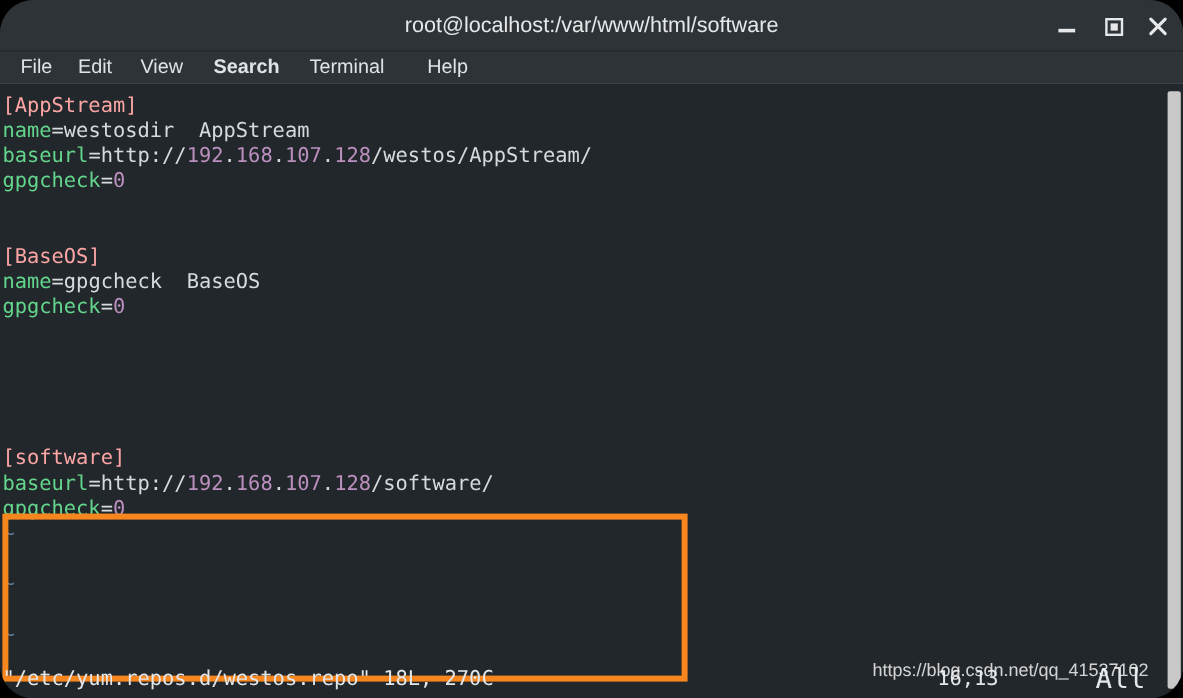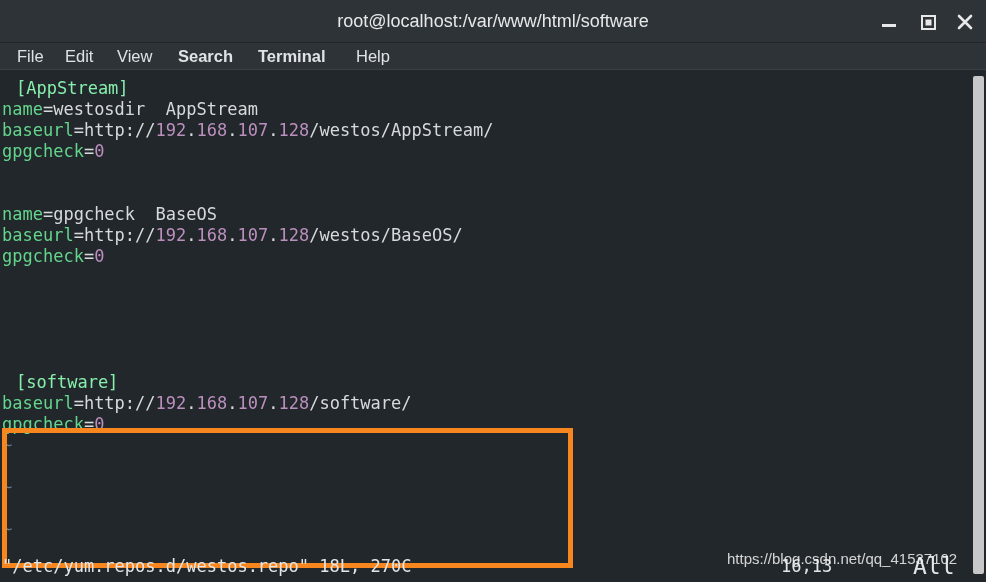--- a/index.html
+++ b/index.html
@@ -8,20 +8,21 @@
     background: #000000;
   }
   #app {
     position: relative;
     width: 986px;
     height: 582px;
     overflow: hidden;
     background: #2b2f33;
     font-family: "DejaVu Sans Mono", monospace;
     user-select: none;
+    border-radius: 28px;
   }
 
   
   #titlebar {
     position: absolute;
     left: 0; top: 0;
     width: 986px; height: 43px;
     background: #2e3337;
     border-bottom: 1px solid #22262a;
     box-sizing: border-box;
@@ -82,21 +83,21 @@
     width: 960px;
   }
   .line {
     height: 21px;
     line-height: 21px;
     font-size: 17px;
     white-space: pre;
     color: #d3d7da;
     letter-spacing: 0px;
   }
-  .c-section { color: #86efac; margin-left: 14px; }
+  .c-section { color: #fca5a5; }
   .c-key     { color: #63d68c; }
   .c-plain   { color: #d7dadd; }
   .c-num     { color: #bb8fbe; }
   .c-tilde   { color: #5f7f9e; }
 
   
   #highlight-box {
     position: absolute;
     left: 2px;
     top: 358px;
@@ -197,34 +198,34 @@
         <path d="M5 7 L17 19 M17 7 L5 19" stroke="#e6e8ea" stroke-width="2.6" fill="none" stroke-linecap="round"></path>
       </svg>
     </div>
   </div>
 
   <div id="menubar">
       <div class="menu-item" style="left: 14px;">File</div>
       <div class="menu-item" style="left: 62px;">Edit</div>
       <div class="menu-item" style="left: 114px;">View</div>
       <div class="menu-item" style="left: 175px; font-weight: bold;">Search</div>
-      <div class="menu-item" style="left: 255px; font-weight: bold;">Terminal</div>
+      <div class="menu-item" style="left: 255px;">Terminal</div>
       <div class="menu-item" style="left: 353px;">Help</div>
     </div>
 
   <div id="term" style="background: rgb(34, 39, 43);">
     <div id="buffer">
         <div class="line"><span class="c-section">[AppStream]</span></div>
         <div class="line"><span class="c-key">name</span><span class="c-plain">=westosdir  AppStream</span></div>
         <div class="line"><span class="c-key">baseurl</span><span class="c-plain">=http://</span><span class="c-num">192</span><span class="c-plain">.</span><span class="c-num">168</span><span class="c-plain">.</span><span class="c-num">107</span><span class="c-plain">.</span><span class="c-num">128</span><span class="c-plain">/westos/AppStream/</span></div>
         <div class="line"><span class="c-key">gpgcheck</span><span class="c-plain">=</span><span class="c-num">0</span></div>
         <div class="line"><span class="c-plain"></span></div>
         <div class="line"><span class="c-plain"></span></div>
+        <div class="line"><span class="c-section">[BaseOS]</span></div>
         <div class="line"><span class="c-key">name</span><span class="c-plain">=gpgcheck  BaseOS</span></div>
-        <div class="line"><span class="c-key">baseurl</span><span class="c-plain">=http://</span><span class="c-num">192</span><span class="c-plain">.</span><span class="c-num">168</span><span class="c-plain">.</span><span class="c-num">107</span><span class="c-plain">.</span><span class="c-num">128</span><span class="c-plain">/westos/BaseOS/</span></div>
         <div class="line"><span class="c-key">gpgcheck</span><span class="c-plain">=</span><span class="c-num">0</span></div>
         <div class="line"><span class="c-plain"></span></div>
         <div class="line"><span class="c-plain"></span></div>
         <div class="line"><span class="c-plain"></span></div>
         <div class="line"><span class="c-plain"></span></div>
         <div class="line"><span class="c-plain"></span></div>
         <div class="line"><span class="c-section">[software]</span></div>
         <div class="line"><span class="c-key">baseurl</span><span class="c-plain">=http://</span><span class="c-num">192</span><span class="c-plain">.</span><span class="c-num">168</span><span class="c-plain">.</span><span class="c-num">107</span><span class="c-plain">.</span><span class="c-num">128</span><span class="c-plain">/software/</span></div>
         <div class="line"><span class="c-key">gpgcheck</span><span class="c-plain">=</span><span class="c-num">0</span></div>
         <div class="line"><span class="c-tilde">~</span></div>

